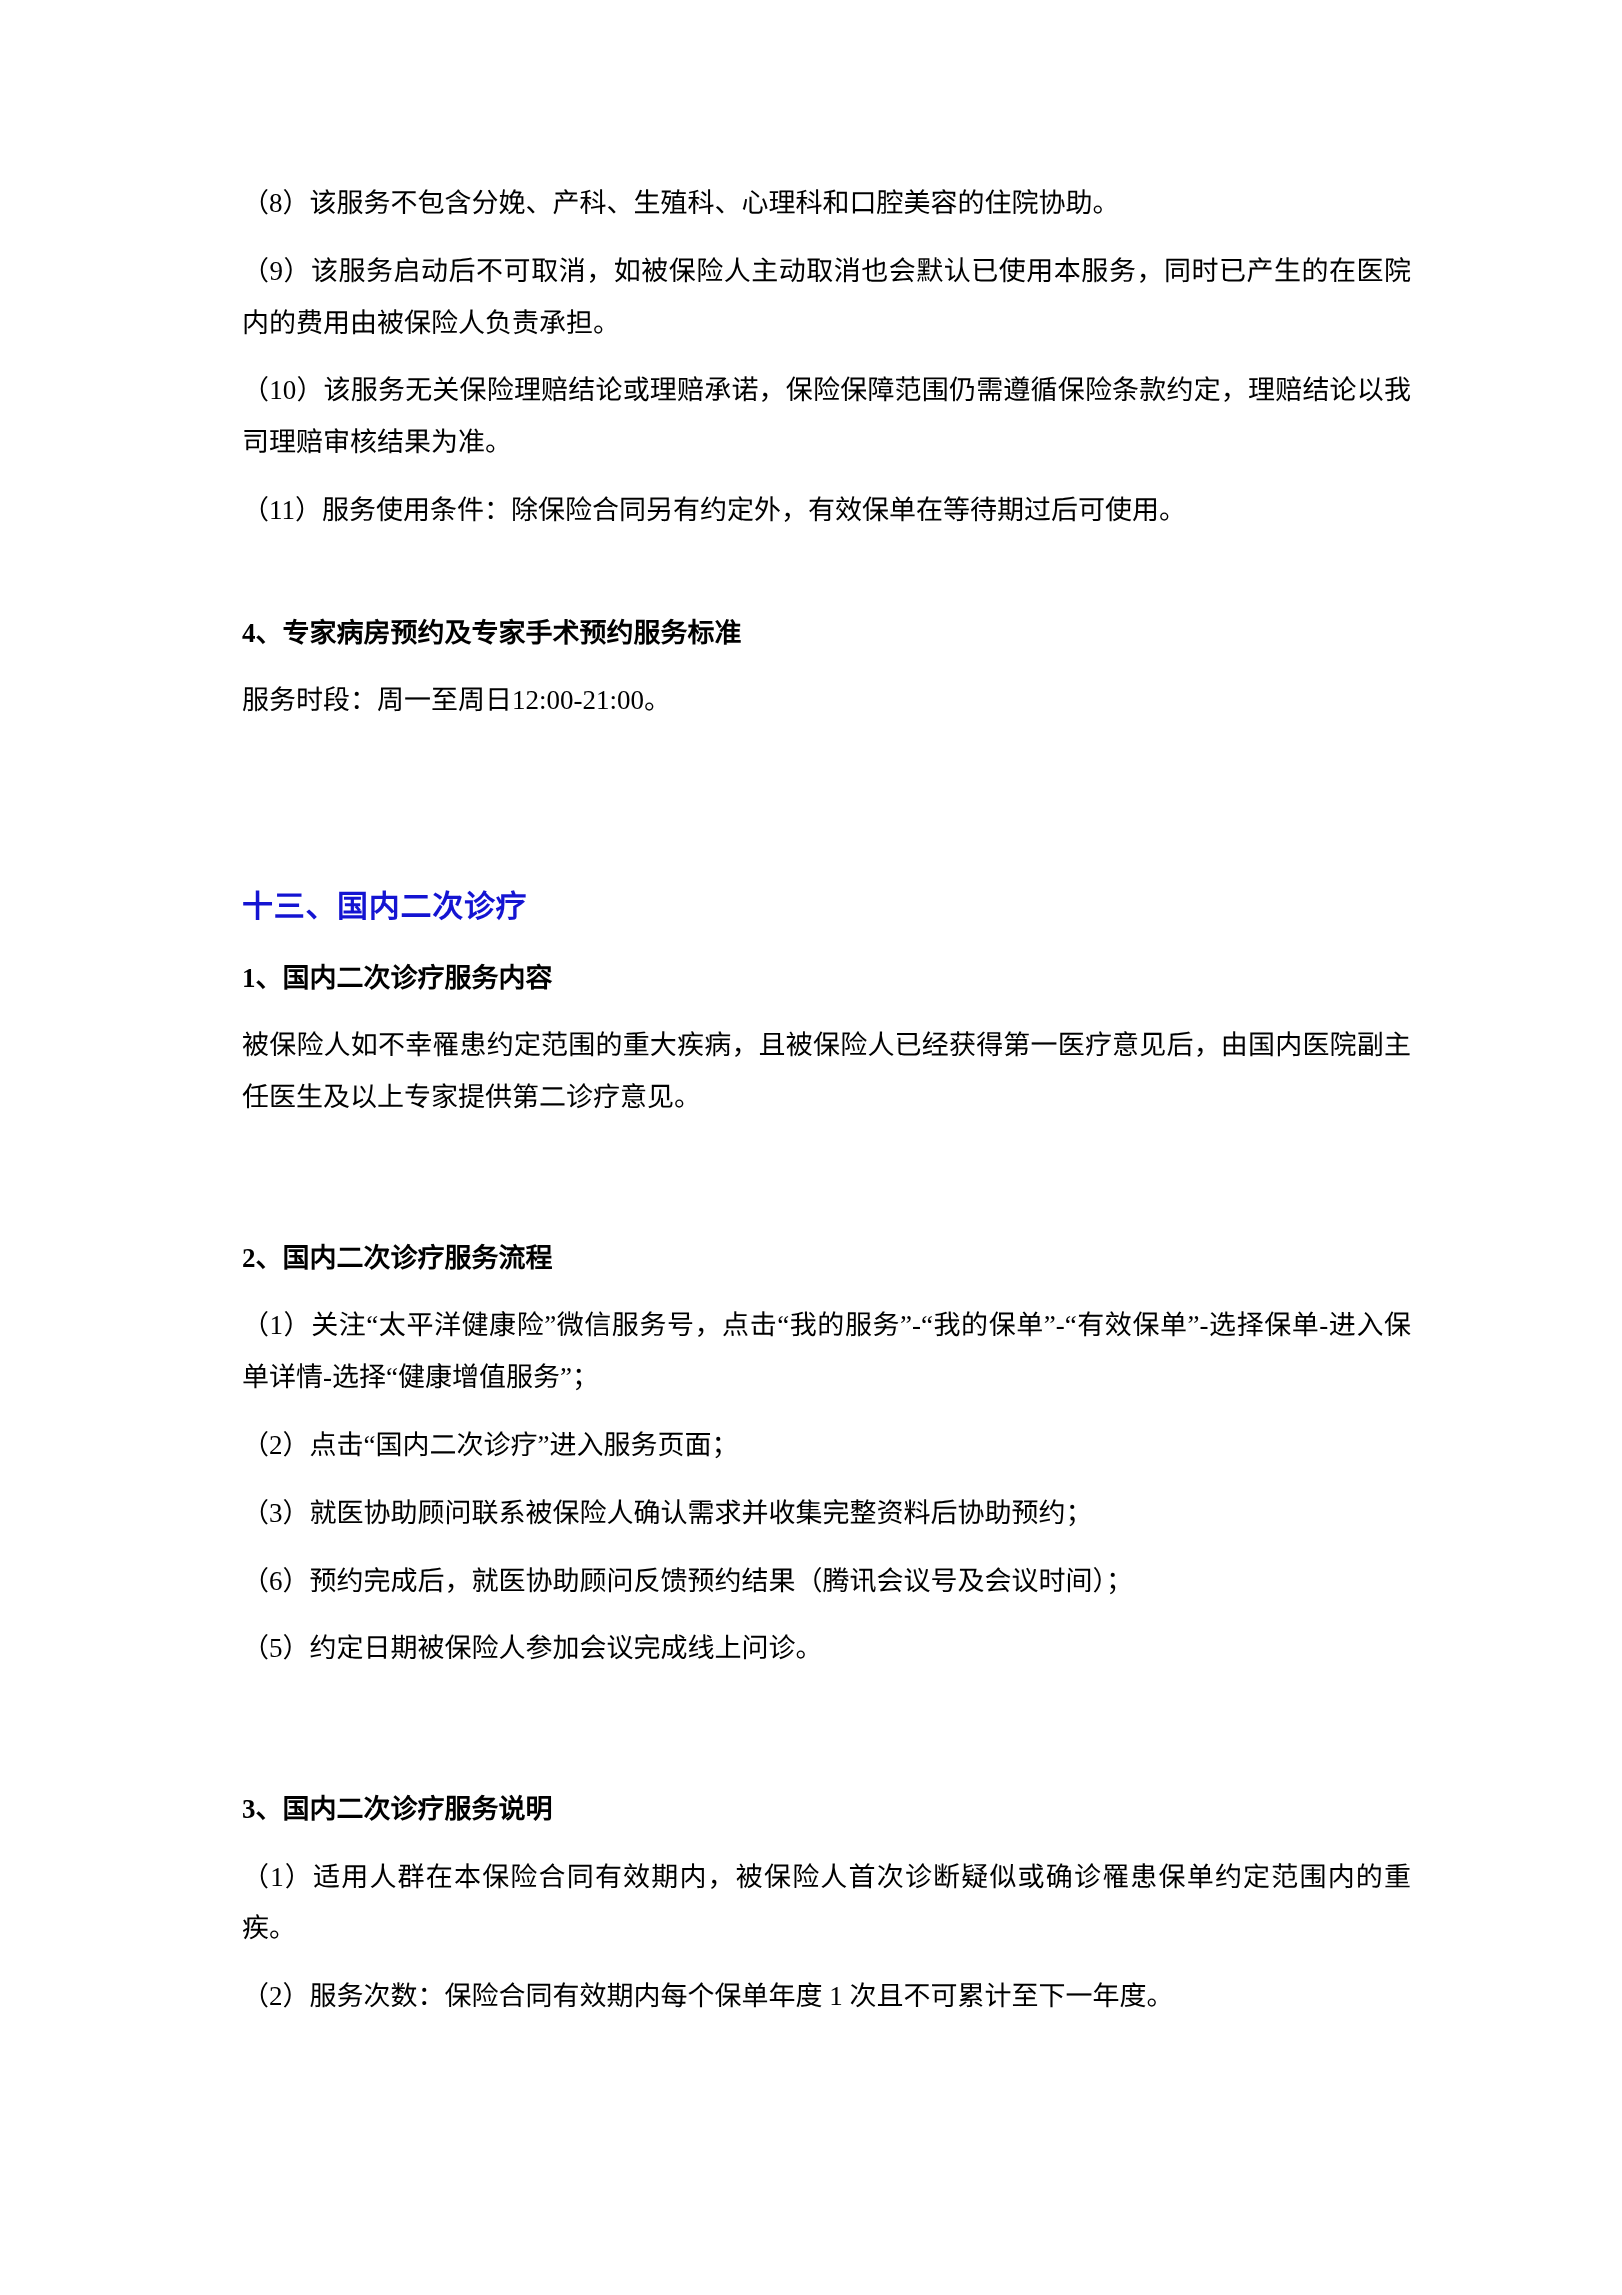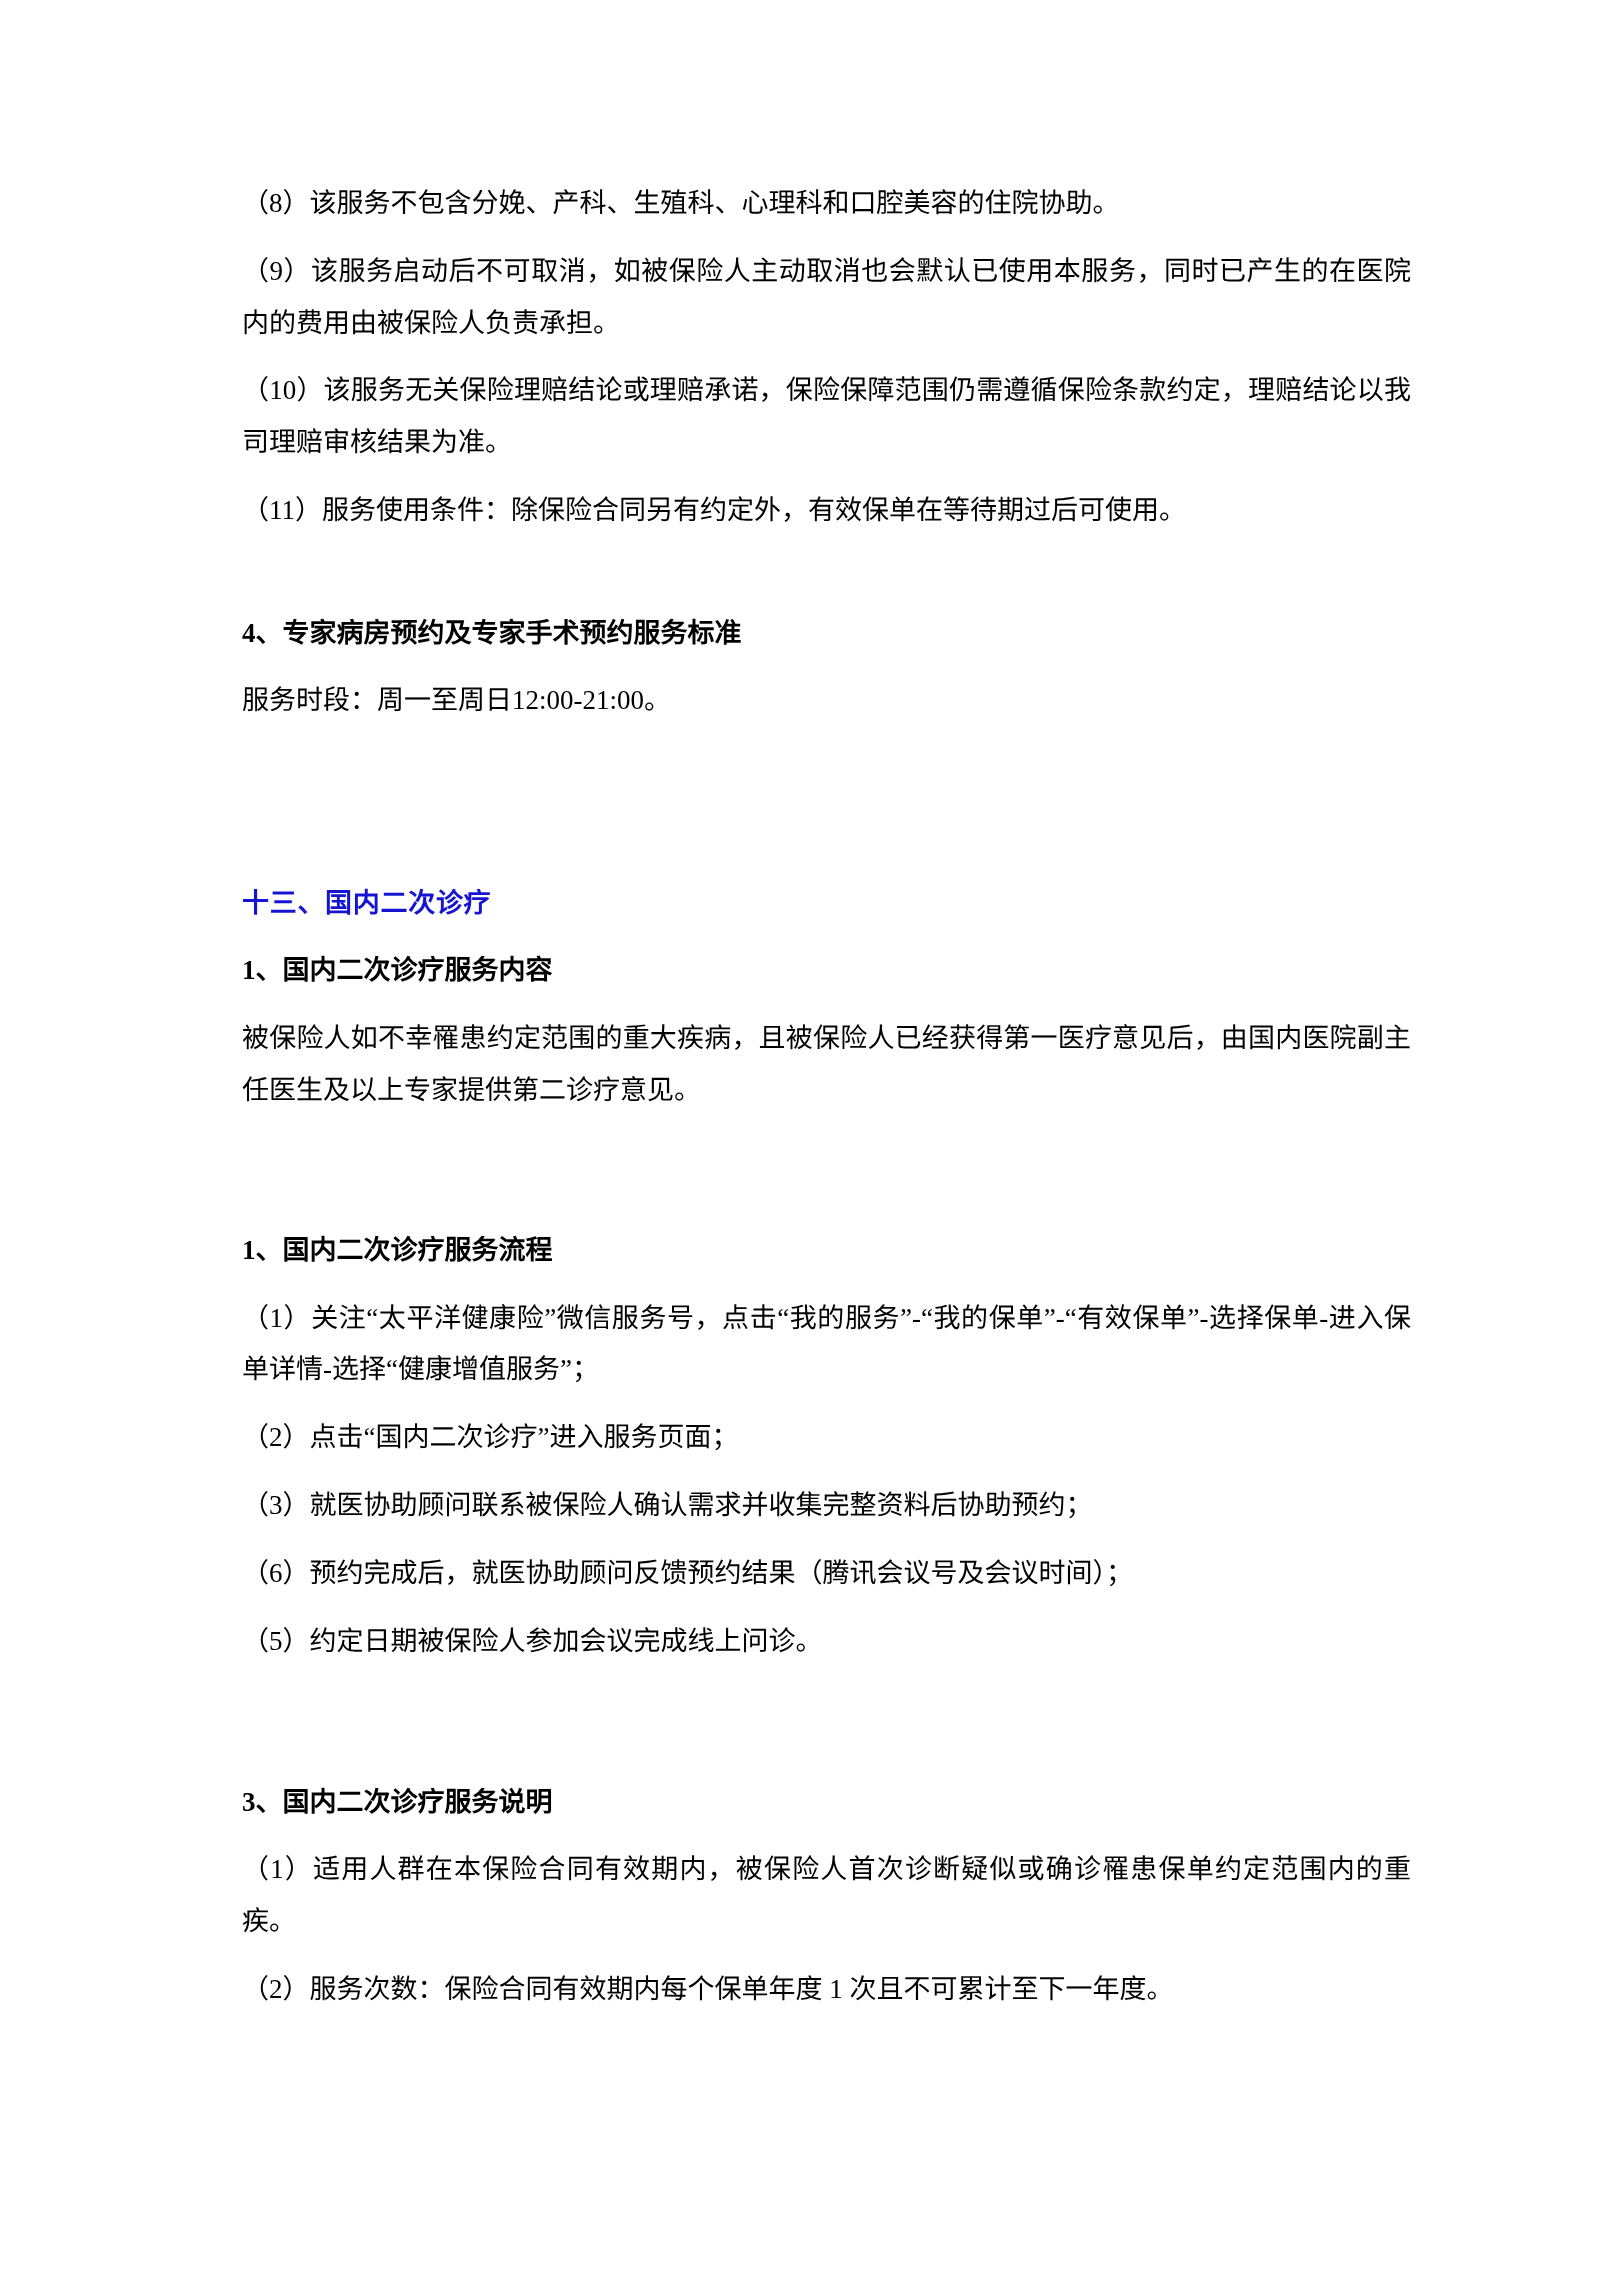--- a/index.html
+++ b/index.html
@@ -34,21 +34,21 @@
     text-indent: 0;
   }
   .section-heading {
     font-weight: bold;
     font-size: 27px;
     line-height: 1.9;
   }
   .chapter-heading {
     color: #1414d2;
     font-weight: bold;
-    font-size: 27px;
+    font-size: 31px;
     line-height: 1.9;
     letter-spacing: 0.7px;
   }
   .gap-md { height: 39px; }
   .gap-lg { height: 77px; }
   .gap-xl { height: 119px; }
 </style>
 </head>
 <body>
 
@@ -67,21 +67,21 @@
 
     <div class="gap-xl"></div>
 
     <p class="chapter-heading">十三、国内二次诊疗</p>
 
     <p class="section-heading">1、国内二次诊疗服务内容</p>
     <p class="para">被保险人如不幸罹患约定范围的重大疾病，且被保险人已经获得第一医疗意见后，由国内医院副主任医生及以上专家提供第二诊疗意见。</p>
 
     <div class="gap-lg"></div>
 
-    <p class="section-heading">1、国内二次诊疗服务流程</p>
+    <p class="section-heading">2、国内二次诊疗服务流程</p>
     <p class="para">（1）关注“太平洋健康险”微信服务号，点击“我的服务”-“我的保单”-“有效保单”-选择保单-进入保单详情-选择“健康增值服务”；</p>
     <p class="para">（2）点击“国内二次诊疗”进入服务页面；</p>
     <p class="para">（3）就医协助顾问联系被保险人确认需求并收集完整资料后协助预约；</p>
     <p class="para">（6）预约完成后，就医协助顾问反馈预约结果（腾讯会议号及会议时间）；</p>
     <p class="para">（5）约定日期被保险人参加会议完成线上问诊。</p>
 
     <div class="gap-lg"></div>
 
     <p class="section-heading">3、国内二次诊疗服务说明</p>
     <p class="para">（1）适用人群在本保险合同有效期内，被保险人首次诊断疑似或确诊罹患保单约定范围内的重疾。</p>

